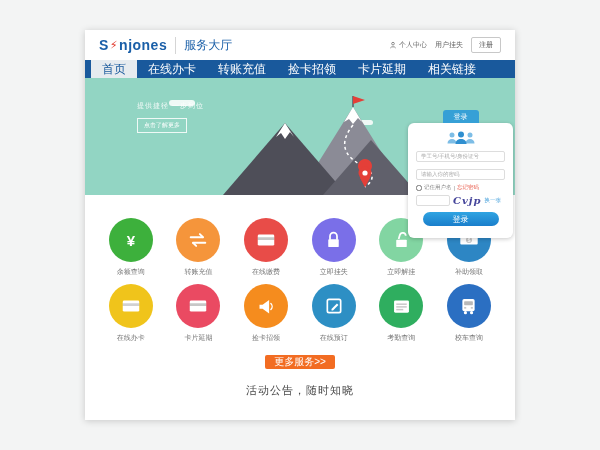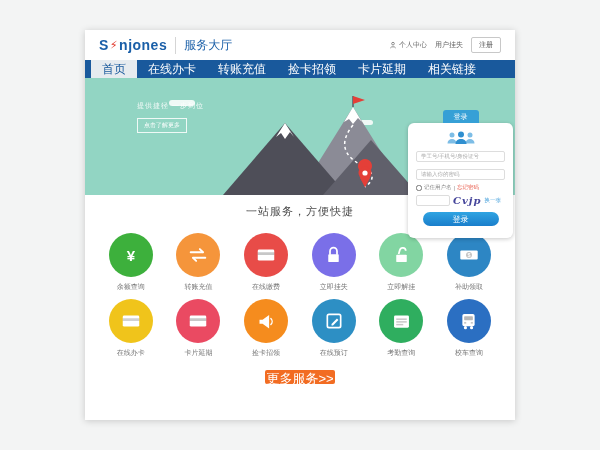--- a/index.html
+++ b/index.html
@@ -54,21 +54,21 @@
             background:linear-gradient(#2fa4e2,#1a7ecb); color:#fff; font-size:8px; cursor:pointer; }
 
   
   .svc-sec { padding-top:9px; }
   .sec-title { text-align:center; font-size:11px; color:#4a4a4a; letter-spacing:1px; }
   .svc-grid { width:406px; margin:7px auto 0 auto; display:flex; flex-wrap:wrap; }
   .svc { width:16.66%; display:flex; flex-direction:column; align-items:center; margin-top:7px; cursor:pointer; }
   .circle { width:44px; height:44px; border-radius:50%; display:flex; align-items:center; justify-content:center; }
   .svc-label { font-size:7px; color:#777; margin-top:5px; }
   .more-btn { margin:12px auto 0 auto; display:block; width:70px; height:14px; border:none; border-radius:2px;
-              background:#f26c22; color:#fff; font-size:13px; cursor:pointer; }
+              background:#f26c22; color:#fff; font-size:10px; cursor:pointer; }
 
   
   .ann-sec { margin-top:14px; }
 </style>
 </head>
 <body>
 
 <div class="viewport">
   <div class="site">
 
@@ -158,21 +158,20 @@
         <div class="cap-row">
           <input class="cap-input" type="text" style="">
           <span class="cap-img">Cvjp</span>
           <span class="cap-refresh">换一张</span>
         </div>
         <button class="lg-btn">登录</button>
       </div>
     </div>
 
     <div class="svc-sec">
-      <div class="sec-title">一站服务，方便快捷</div>
       <div class="svc-grid">
 
         <div class="svc">
           <div class="circle" style="background: rgb(61, 176, 60);">
             <svg width="24" height="24" viewBox="0 0 24 24">
                 <text x="12" y="17.5" text-anchor="middle" font-size="15" font-weight="bold" fill="#fff">¥</text>
               </svg>
           </div>
           <div class="svc-label">余额查询</div>
         </div>
@@ -293,15 +292,19 @@
                 <circle cx="15.5" cy="19" r="1.8" fill="#fff"></circle>
               </svg>
           </div>
           <div class="svc-label">校车查询</div>
         </div>
 
       </div>
       <button class="more-btn">更多服务&gt;&gt;</button>
     </div>
 
+    <div class="ann-sec">
+      <div class="sec-title">活动公告，随时知晓</div>
+
+    </div>
 
   </div>
 </div>
 
 </body></html>

